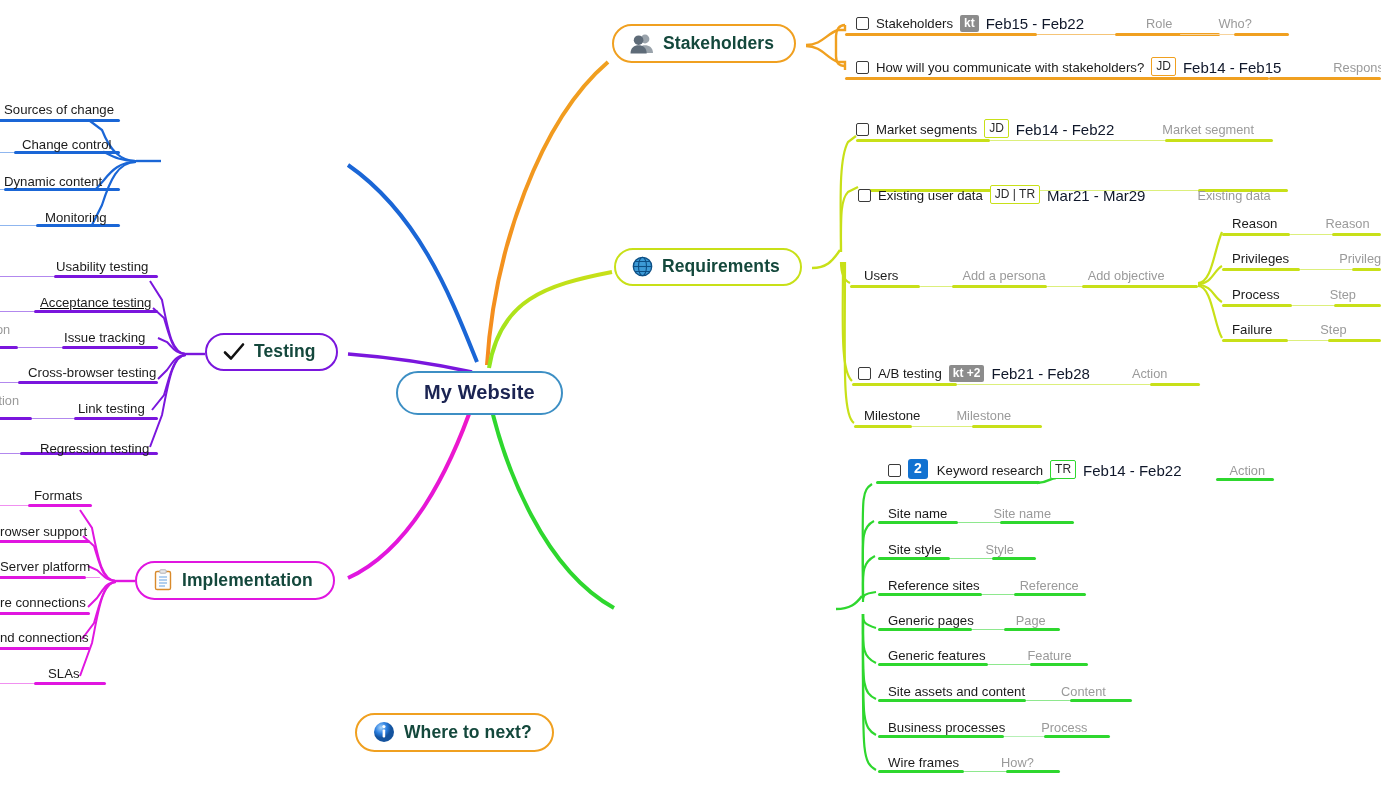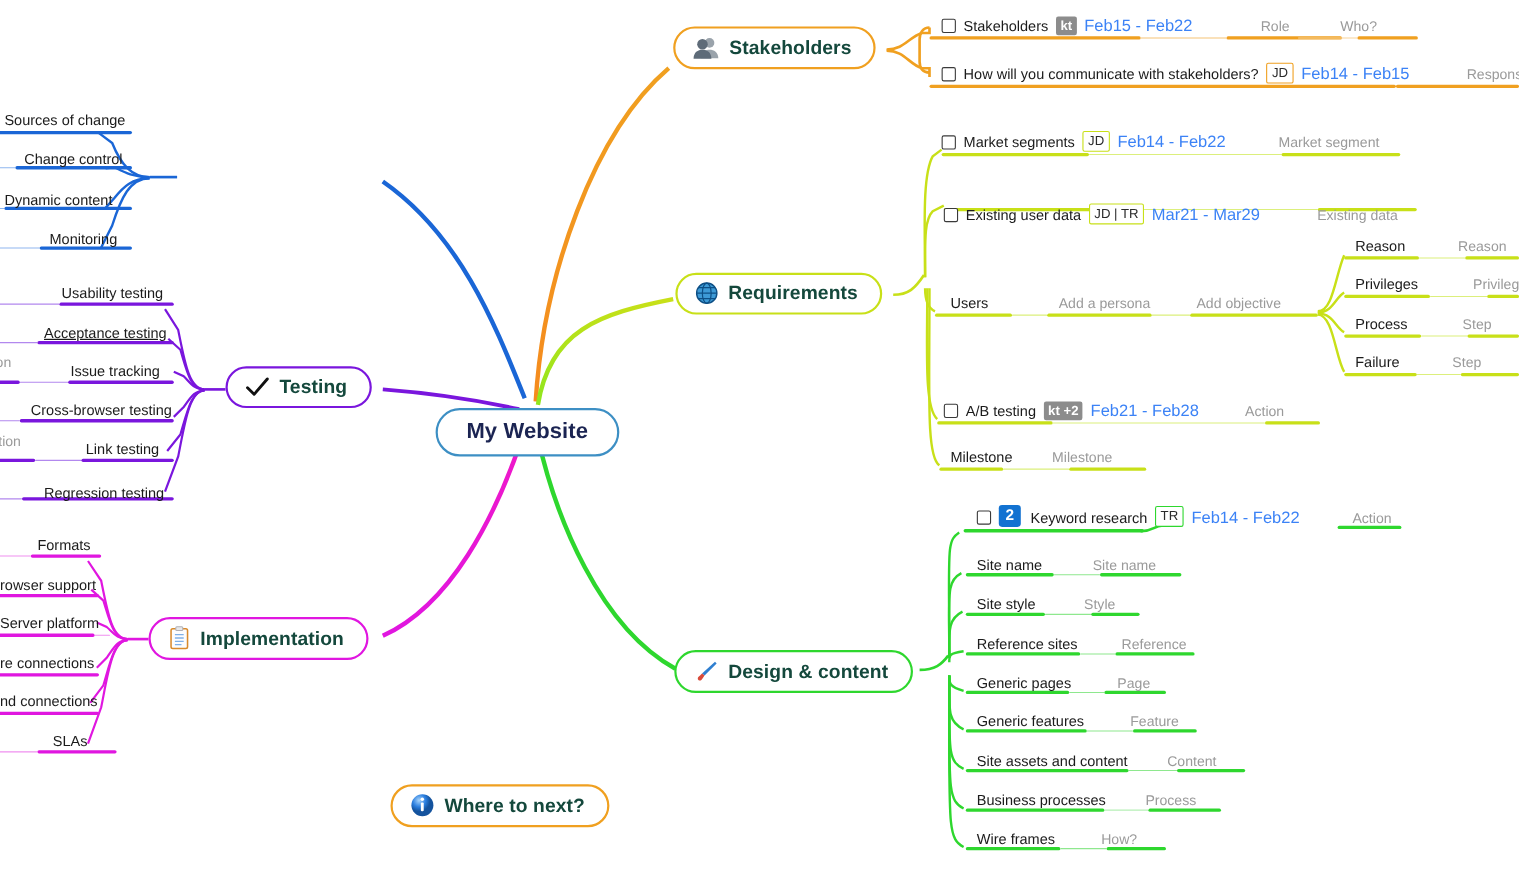--- a/index.html
+++ b/index.html
@@ -79,21 +79,21 @@
     padding-bottom: 3px;
   }
   .leaf .sub {
     font-size: 12.8px;
     color: #9a9a9a;
     line-height: 15px;
     padding-bottom: 3px;
   }
   .leaf .dates {
     font-size: 15px;
-    color: #3b82f6;
+    color: #0f172a;
     line-height: 16px;
     padding-bottom: 2px;
   }
 
   
   .ul {
     position: absolute;
     height: 3.2px;
     border-radius: 2px;
     z-index: 3;
@@ -370,29 +370,20 @@
   <div class="ul" style="left:1150px; top:383px; width:50px; background:#c8e018;"></div>
 
   <div class="leaf" style="left:864px; top:400px;">
     <span class="lbl">Milestone</span>
     <span class="sub" style="margin-left:36px">Milestone</span>
   </div>
   <div class="ul" style="left:854px; top:425px; width:58px; background:#c8e018;"></div>
   <div class="ul thin" style="left:912px; top:426px; width:60px; background:#dcef7c;"></div>
   <div class="ul" style="left:972px; top:425px; width:70px; background:#c8e018;"></div>
 
-  <div class="node design" style="left:613px; top:591px;">
-    <span class="nicon">
-      <svg width="22" height="22" viewBox="0 0 22 22">
-        <path d="M19 2.5 L20.5 4.2 L9.5 15 L7.2 13.2 Z" fill="#2f7fd0"></path>
-        <path d="M7.2 13.2 L9.5 15 L7.2 18.6 C6.2 20.2 4 20 3.4 18.4 C2.9 17 4.4 16 5.4 15.2 Z" fill="#d84a3a"></path>
-      </svg>
-    </span>
-    <span class="ttl">Design &amp; content</span>
-  </div>
 
   <div class="leaf" style="left:888px; top:455px;">
     <span class="cbx"></span>
     <span class="numbadge">2</span>
     <span class="lbl">Keyword research</span>
     <span class="badge outline-green">TR</span>
     <span class="dates">Feb14 - Feb22</span>
     <span class="sub" style="margin-left:48px">Action</span>
   </div>
   <div class="ul" style="left:876px; top:481px; width:164px; background:#2ed72e;"></div>

